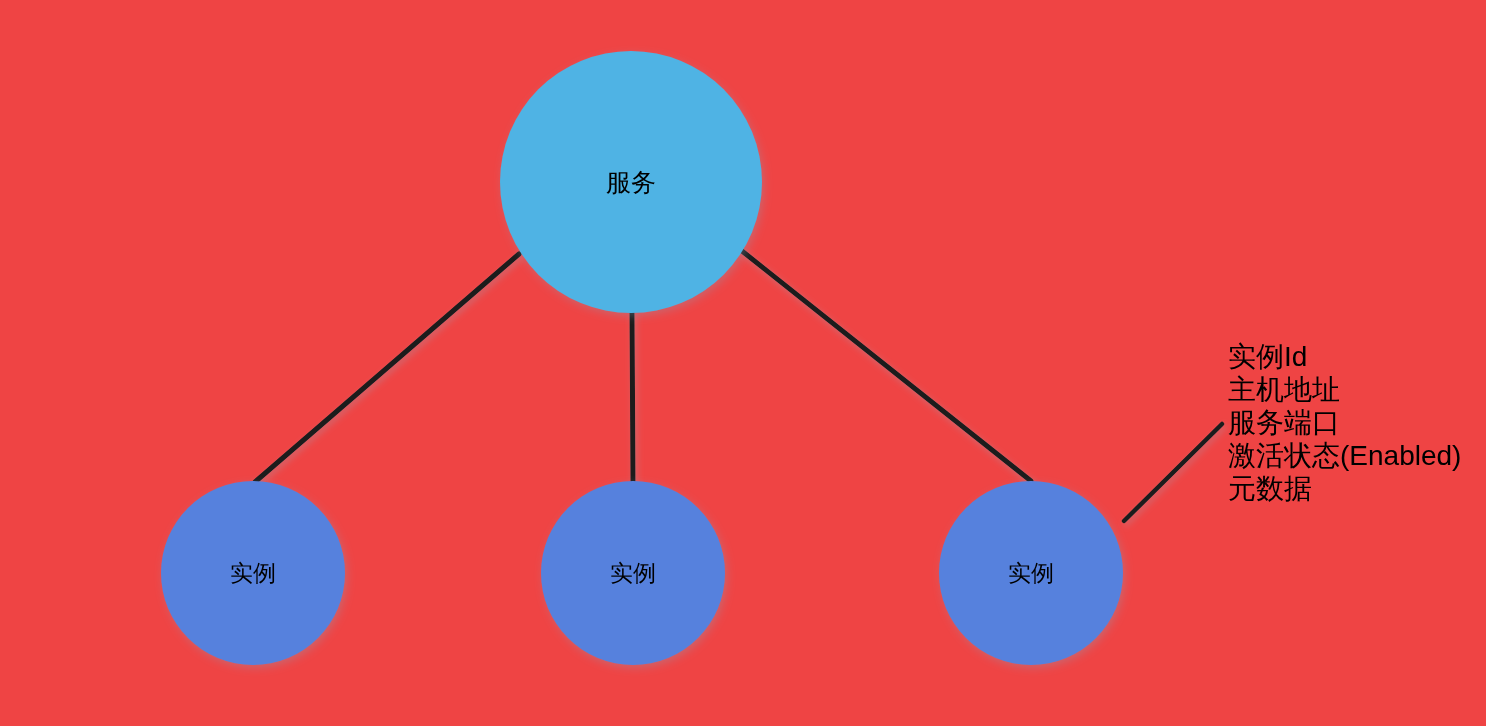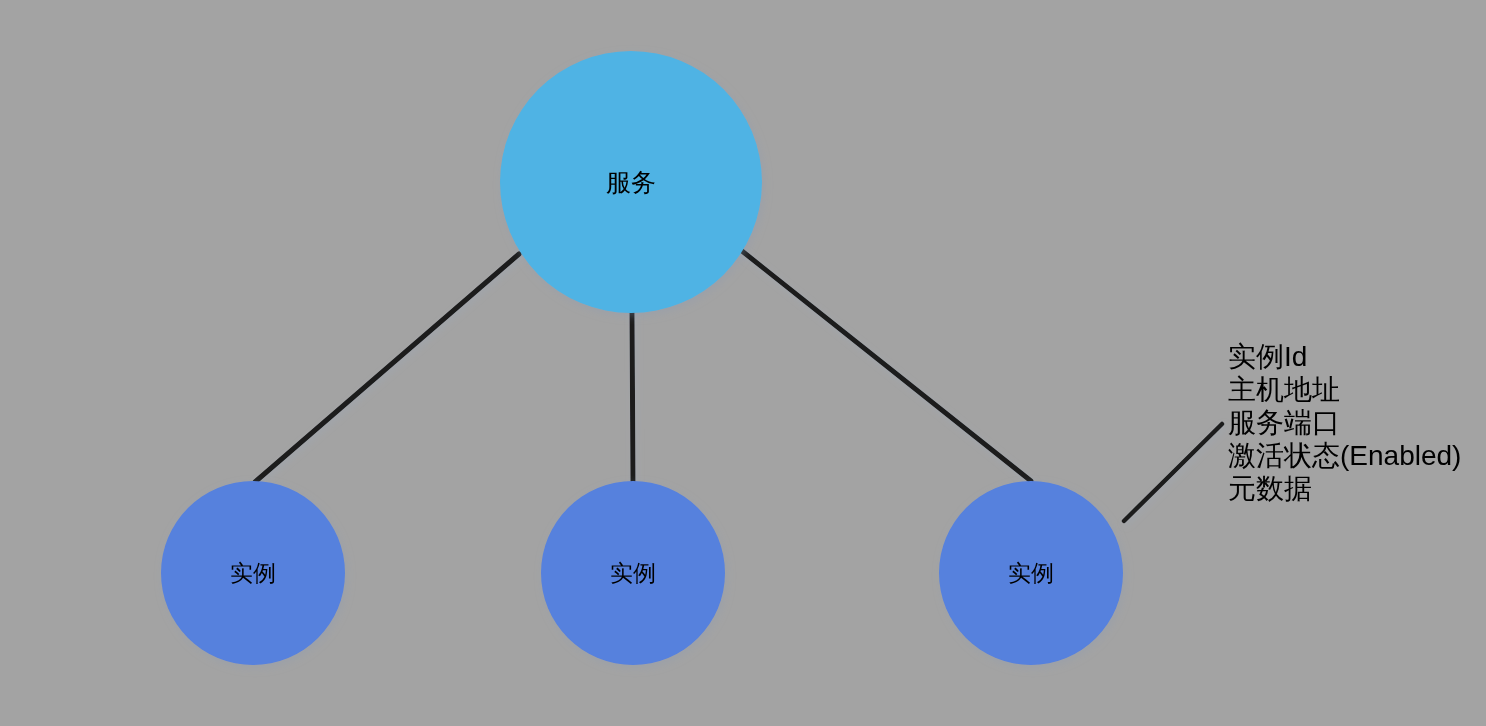--- a/index.html
+++ b/index.html
@@ -8,21 +8,21 @@
     padding: 0;
     background: #ffffff;
   }
   body {
     font-family: "Liberation Sans", "DejaVu Sans", sans-serif;
   }
   #canvas {
     position: relative;
     width: 1486px;
     height: 726px;
-    background: #a3a3a3;
+    background: #ef4444;
     overflow: hidden;
   }
   #diagram-svg {
     position: absolute;
     left: 0;
     top: 0;
     width: 1486px;
     height: 726px;
     display: block;
   }

